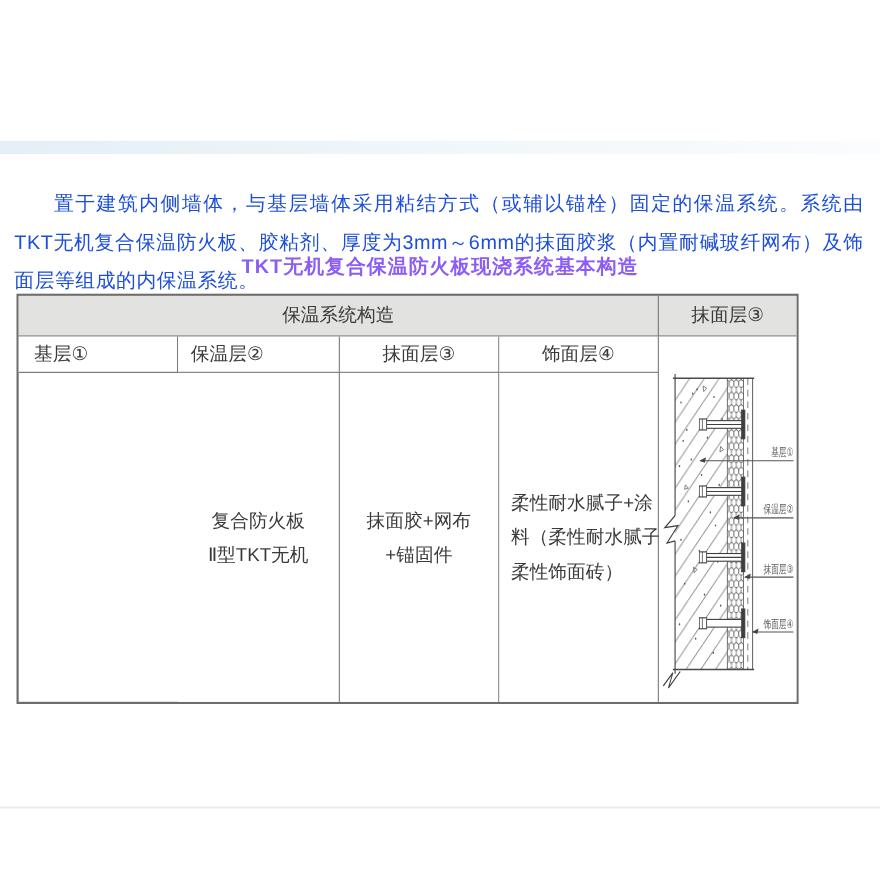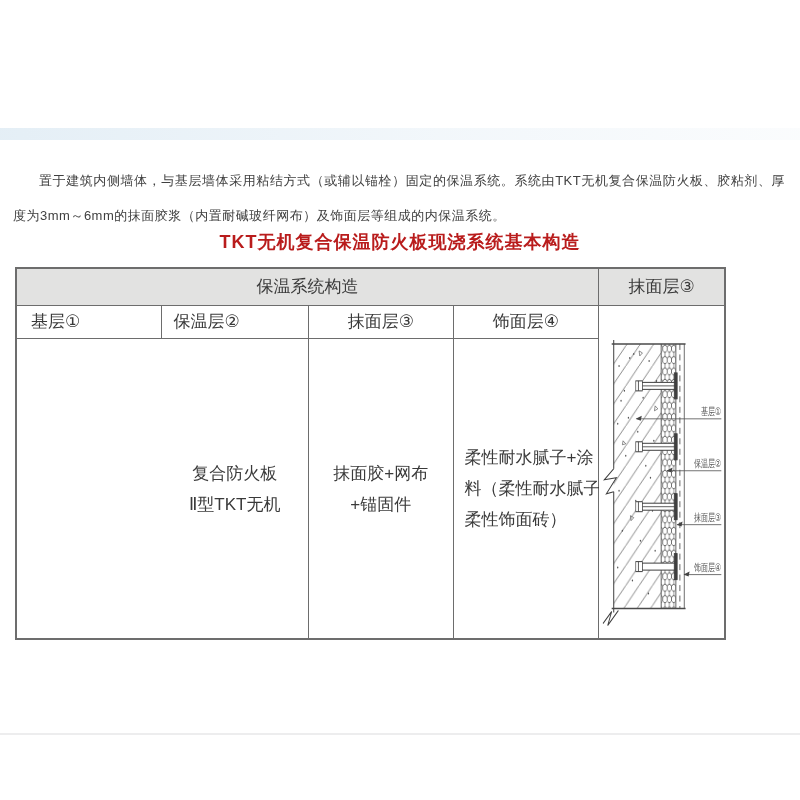--- a/index.html
+++ b/index.html
@@ -10,26 +10,26 @@
   }
   .band-top{
     position:absolute;left:0;top:128px;width:800px;height:12px;
     background:linear-gradient(90deg, rgba(188,214,232,.40), rgba(205,224,238,.26) 55%, rgba(222,233,242,.14));
   }
   .band-bottom{
     position:absolute;left:0;top:733px;width:800px;height:2px;background:#ededee;
   }
   .intro{
     position:absolute;left:13px;top:150px;width:772px;
-    font-size:13px;line-height:35px;letter-spacing:.5px;
-    text-align:justify;text-indent:2em;color:#404040;
+    font-size:18px;line-height:35px;letter-spacing:.5px;
+    text-align:justify;text-indent:2em;color:#1d4ed8;
   }
   .doc-title{
     position:absolute;left:0;top:230px;width:800px;text-align:center;
-    font-size:18px;font-weight:bold;color:#b91c1c;letter-spacing:1px;
+    font-size:18px;font-weight:bold;color:#8b5cf6;letter-spacing:1px;
   }
   .ctable{
     position:absolute;left:15px;top:267px;width:711px;height:373px;
     box-sizing:border-box;border:2px solid #6d6d6d;
     display:grid;
     grid-template-columns:144.5px 147.5px 144.5px 145.5px 1fr;
     grid-template-rows:36.5px 33.5px 1fr;
     font-size:17px;
   }
   .cell{box-sizing:border-box;}

